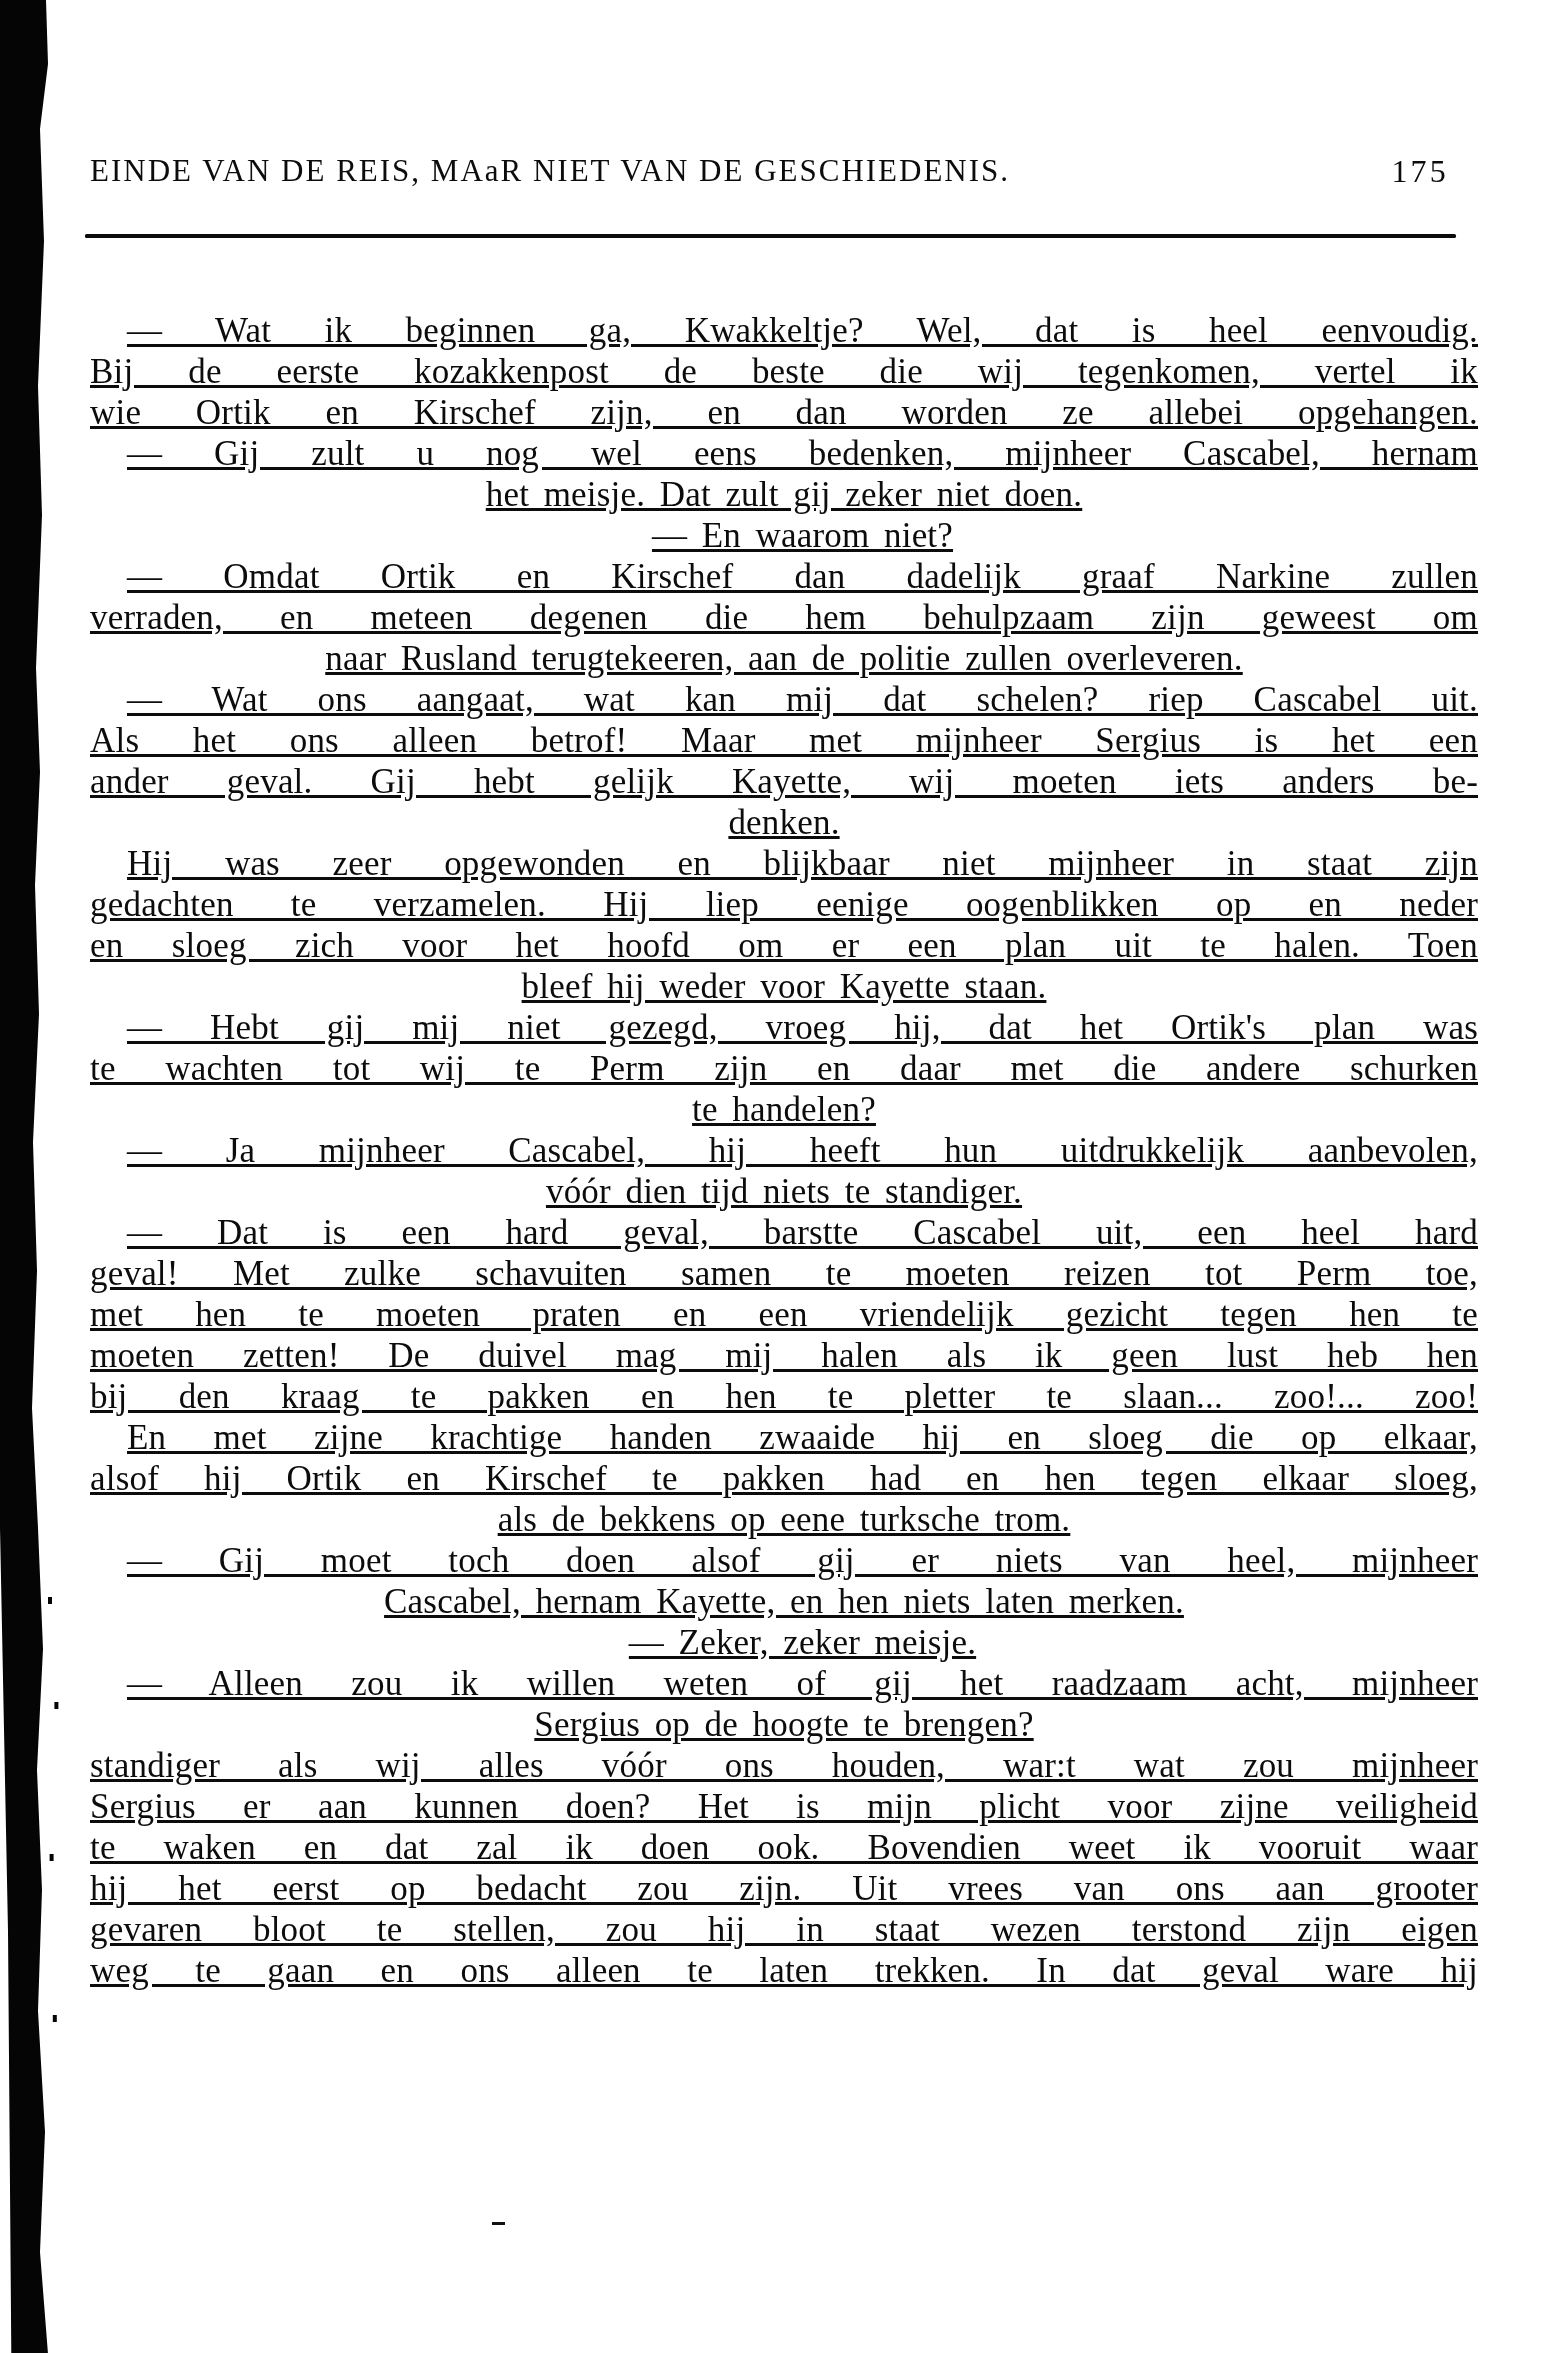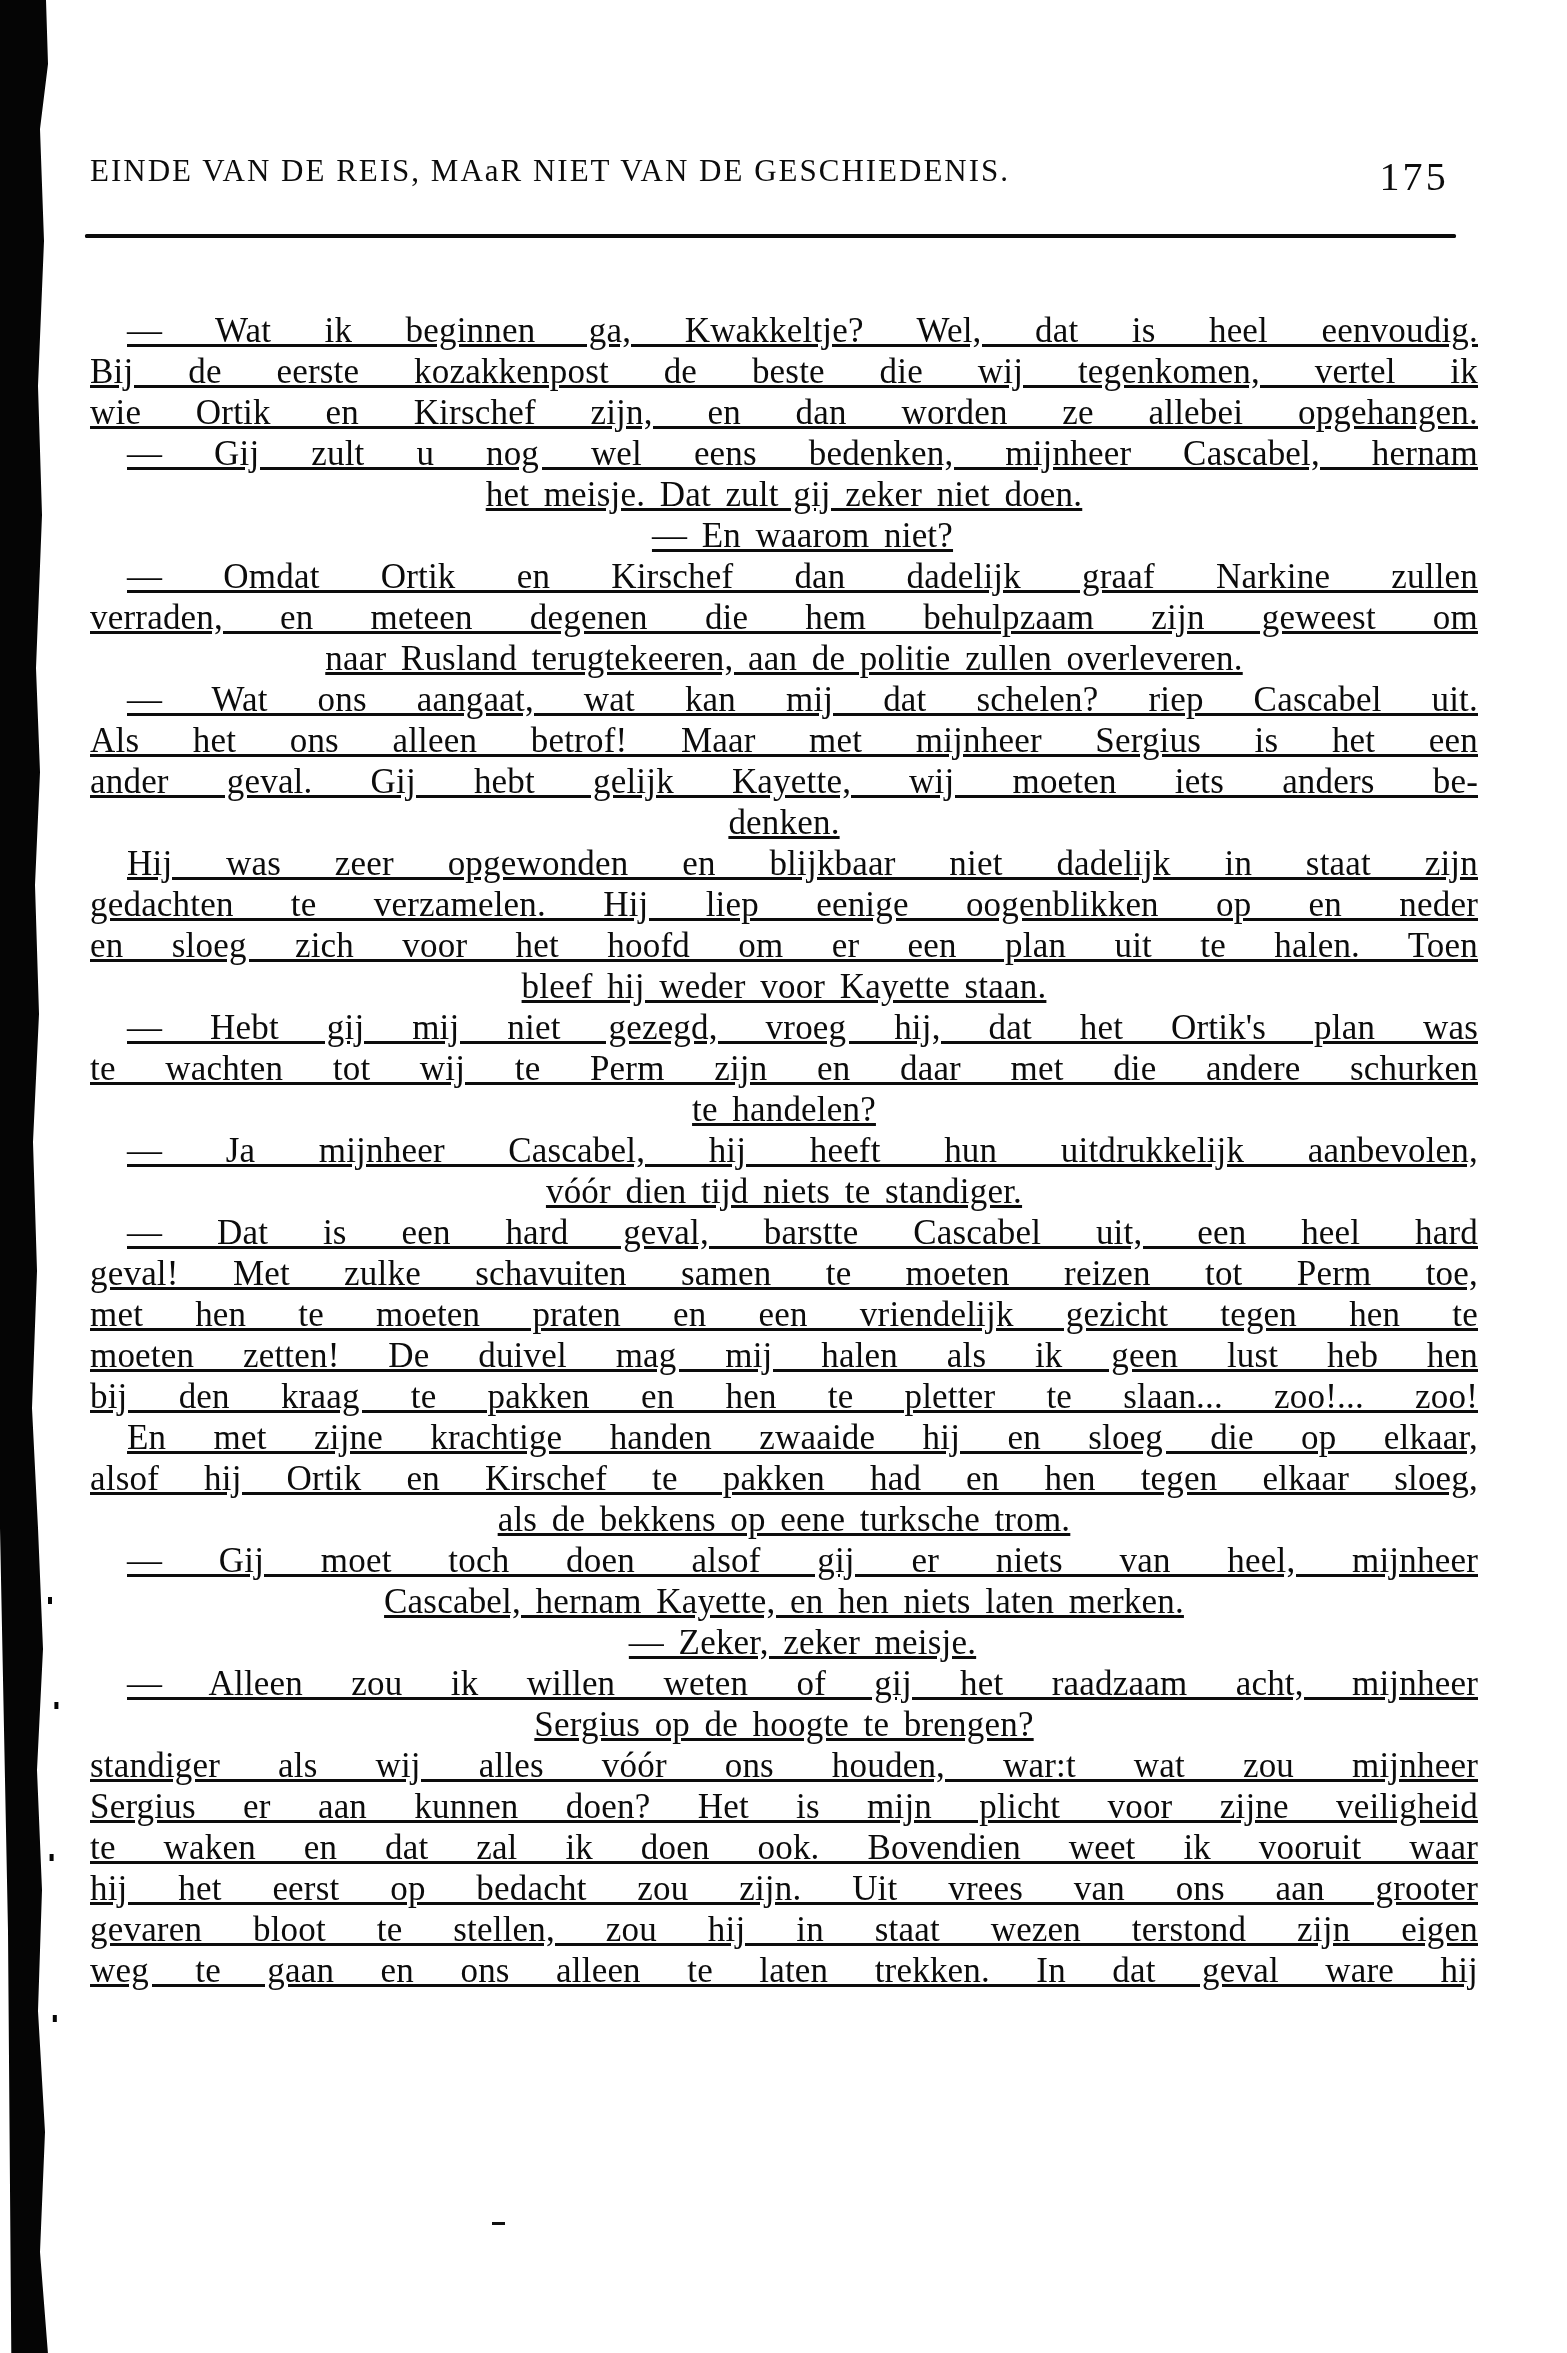--- a/index.html
+++ b/index.html
@@ -36,21 +36,21 @@
   .content { position:absolute; left:90px; top:153px; width:1388px; }
   .header { position:relative; height:42px; }
   .title {
     text-align:left;
     font-size:31px; letter-spacing:2px;
     white-space:nowrap;
     margin-right:48px;
   }
   .pagenum {
     position:absolute; right:29px; top:0;
-    font-size:40px; letter-spacing:3.2px;
+    font-size:32px; letter-spacing:3.2px;
   }
   .rule {
     margin-top:39px; margin-left:-4.8px;
     width:1371px; height:4px;
     background:#0b0b0b; border-radius:1.6px;
   }
   .body-text {
     margin-top:72px;
     font-size:35px; line-height:41px;
     word-spacing:5.6px; letter-spacing:0.2px;text-decoration:underline;
@@ -80,21 +80,21 @@
         <div class="line ind just">— Gij zult u nog wel eens bedenken, mijnheer Cascabel, hernam</div>
         <div class="line">het meisje. Dat zult gij zeker niet doen.</div>
         <div class="line ind">— En waarom niet?</div>
         <div class="line ind just">— Omdat Ortik en Kirschef dan dadelijk graaf Narkine zullen</div>
         <div class="line just">verraden, en meteen degenen die hem behulpzaam zijn geweest om</div>
         <div class="line">naar Rusland terugtekeeren, aan de politie zullen overleveren.</div>
         <div class="line ind just">— Wat ons aangaat, wat kan mij dat schelen? riep Cascabel uit.</div>
         <div class="line just">Als het ons alleen betrof! Maar met mijnheer Sergius is het een</div>
         <div class="line just">ander geval. Gij hebt gelijk Kayette, wij moeten iets anders be-</div>
         <div class="line">denken.</div>
-        <div class="line ind just">Hij was zeer opgewonden en blijkbaar niet dadelijk in staat zijn</div>
+        <div class="line ind just">Hij was zeer opgewonden en blijkbaar niet mijnheer in staat zijn</div>
         <div class="line just">gedachten te verzamelen. Hij liep eenige oogenblikken op en neder</div>
         <div class="line just">en sloeg zich voor het hoofd om er een plan uit te halen. Toen</div>
         <div class="line">bleef hij weder voor Kayette staan.</div>
         <div class="line ind just">— Hebt gij mij niet gezegd, vroeg hij, dat het Ortik's plan was</div>
         <div class="line just">te wachten tot wij te Perm zijn en daar met die andere schurken</div>
         <div class="line">te handelen?</div>
         <div class="line ind just">— Ja mijnheer Cascabel, hij heeft hun uitdrukkelijk aanbevolen,</div>
         <div class="line">vóór dien tijd niets te standiger.</div>
         <div class="line ind just">— Dat is een hard geval, barstte Cascabel uit, een heel hard</div>
         <div class="line just">geval! Met zulke schavuiten samen te moeten reizen tot Perm toe,</div>

